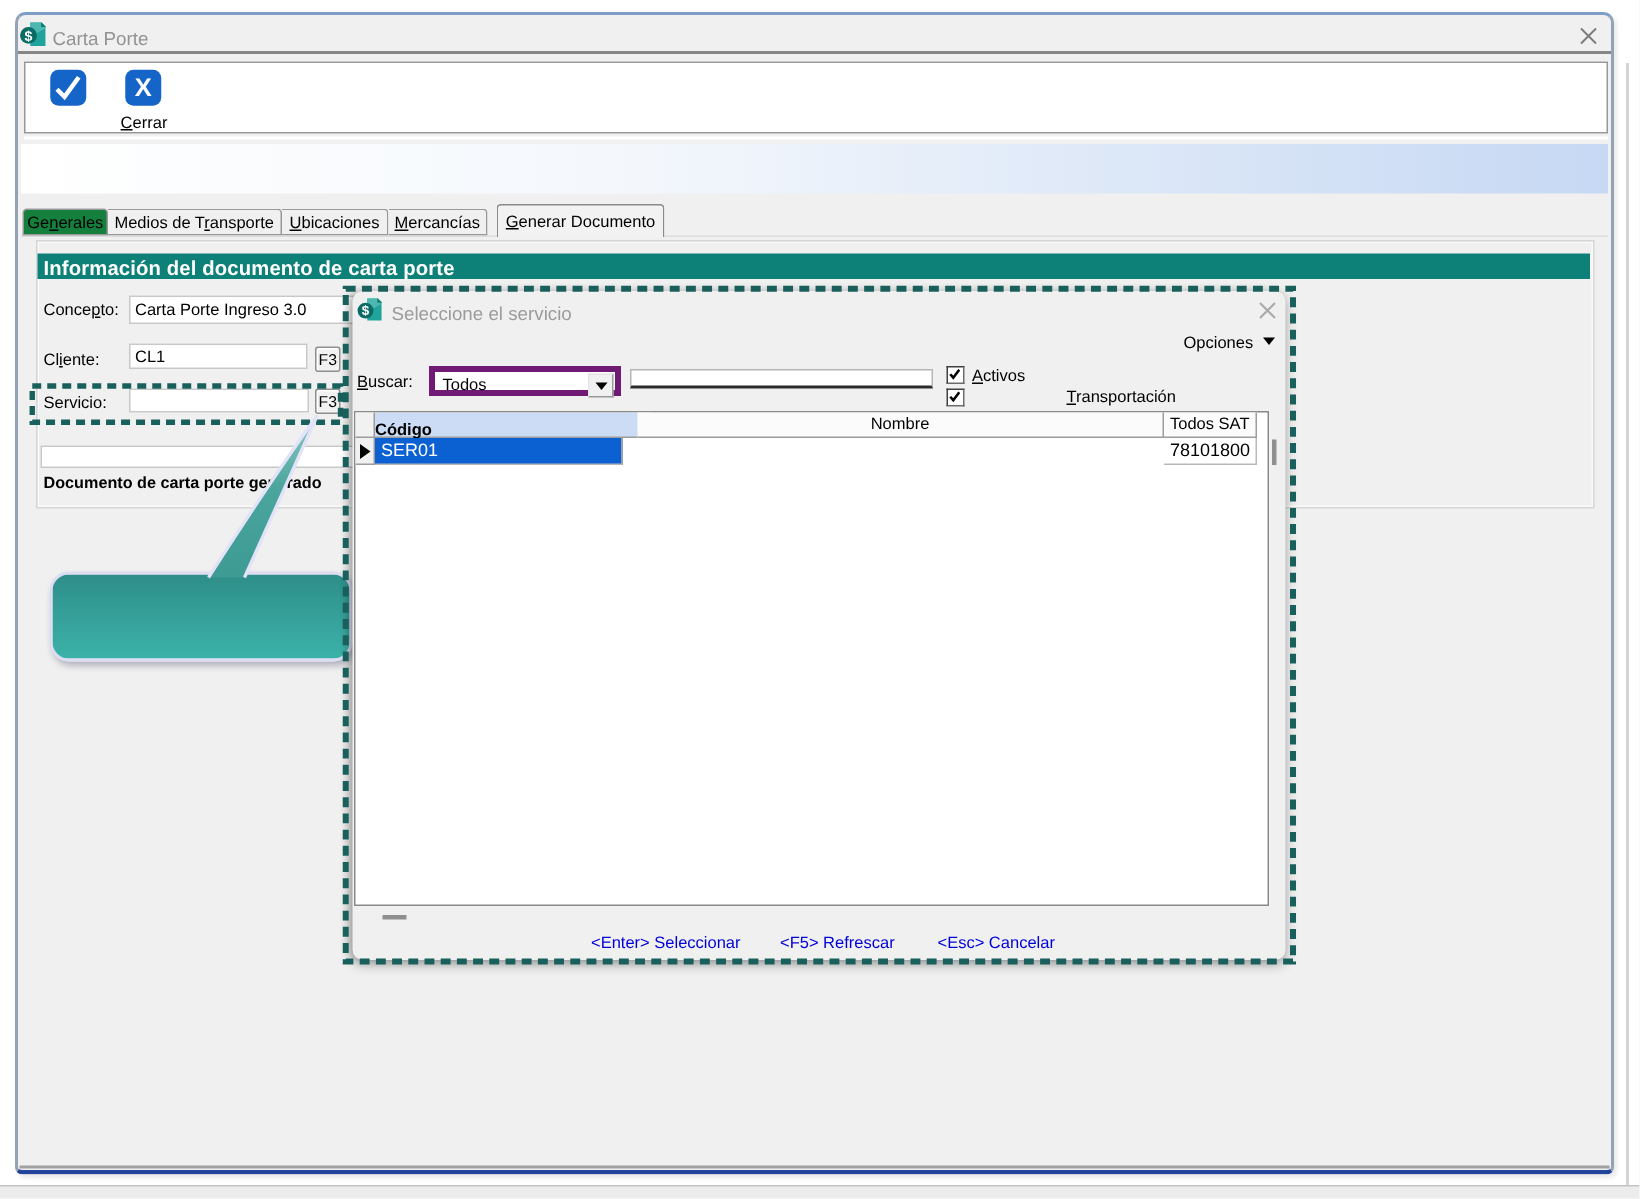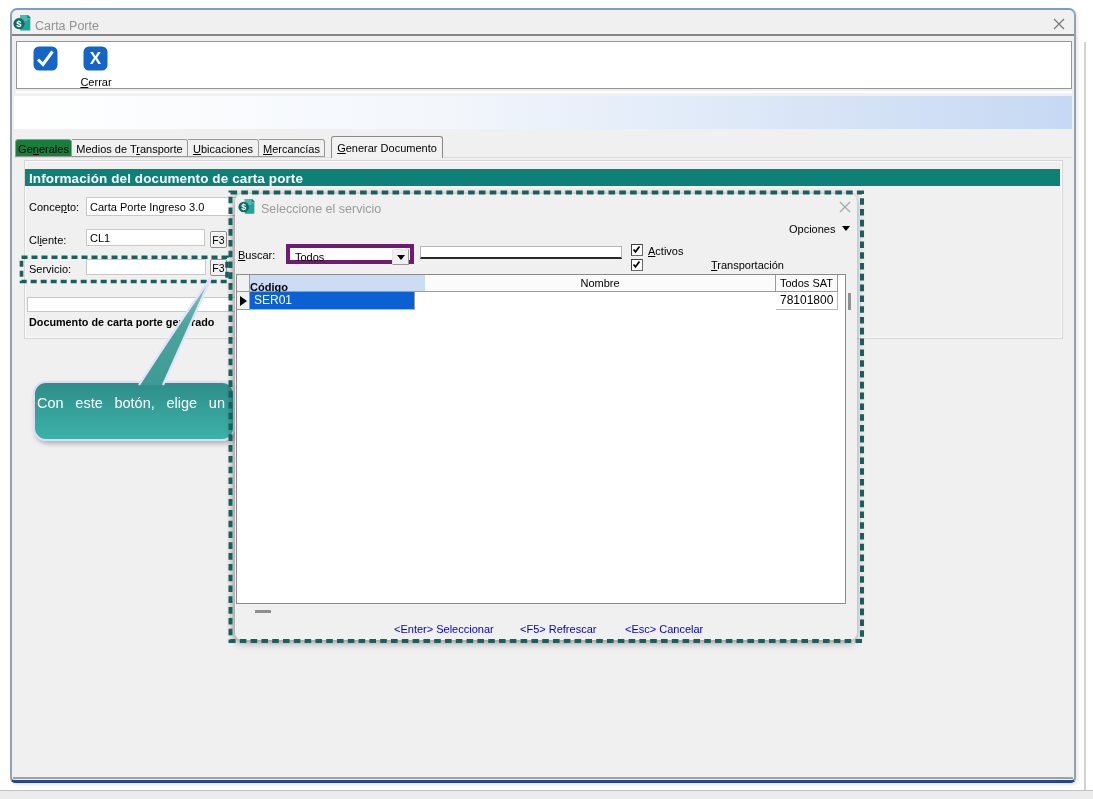--- a/index.html
+++ b/index.html
@@ -76,21 +76,20 @@
 <div class="abs f11" style="left:210px;top:259px;width:17px;height:16.5px;background:#f1f1f1;border:1px solid #8f8f8f;border-radius:2px;text-align:center;padding-top:1.5px;font-size:10.5px;box-shadow:inset 1px 1px 0 #fff;">F3</div>
 
 <div class="inp" style="left:27px;top:297px;width:620px;height:15px;"></div>
 <div class="abs f11" style="left:29px;top:316px;font-weight:bold;font-size:10.8px;">Documento de carta porte generado</div>
 
 <svg class="abs" style="left:0;top:0;z-index:30;" width="1093" height="799" viewBox="0 0 1093 799">
   <rect x="21.5" y="257.3" width="205.5" height="24.2" fill="none" stroke="#19605c" stroke-width="3.6" stroke-dasharray="6 4"></rect>
 </svg>
 
 <div class="abs" style="left:33px;top:381px;width:202px;height:60px;z-index:35;border-radius:13px;border:2.5px solid #dcdcf2;background:linear-gradient(180deg,#2f8e89,#3bb2a9);box-shadow:2px 3px 4px rgba(90,90,120,.4);padding:10px 8px 0 2px;color:#fff;font-size:14.5px;line-height:20.5px;">
-  <div style="text-align:justify;text-align-last:justify;">Con este botón, elige un</div>
 </div>
 <svg class="abs" style="left:0;top:0;z-index:36;pointer-events:none;" width="1093" height="799" viewBox="0 0 1093 799">
   <defs>
     <linearGradient id="tg" x1="0" y1="277" x2="0" y2="385" gradientUnits="userSpaceOnUse">
       <stop offset="0" stop-color="#8ecac2"></stop>
       <stop offset="0.45" stop-color="#4aa59d"></stop>
       <stop offset="1" stop-color="#3d9b94"></stop>
     </linearGradient>
   </defs>
   <path d="M211.5 277 L163 385 L139 385 Q182 318 211.5 277 Z" fill="url(#tg)"></path>

